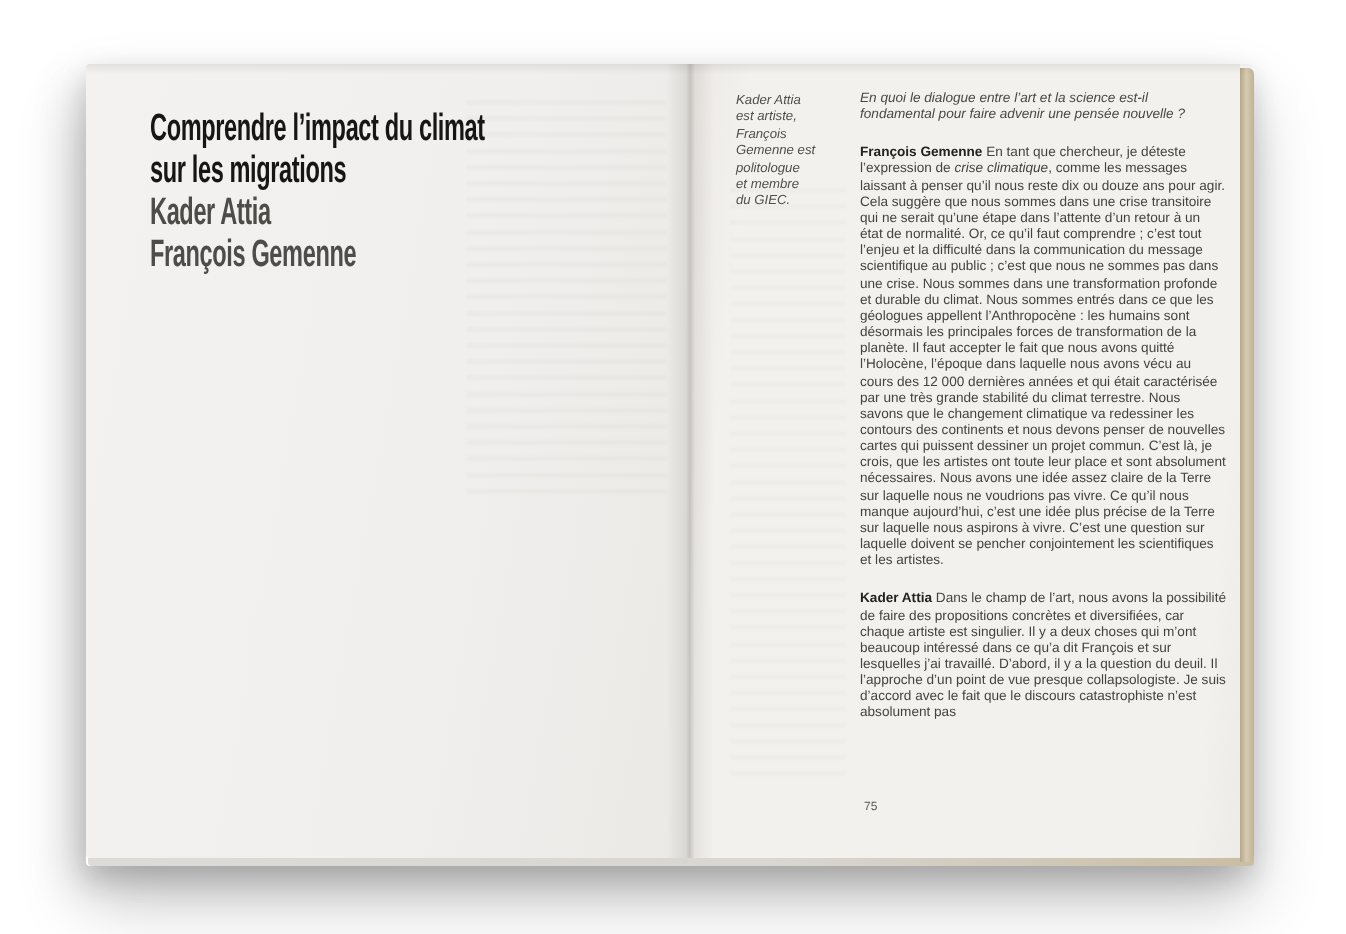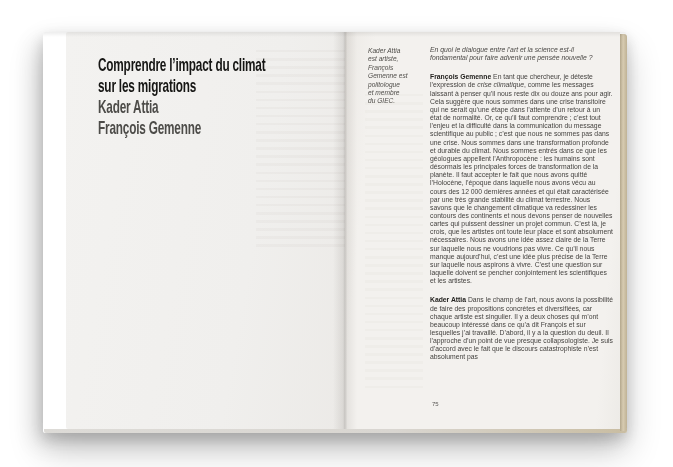--- a/index.html
+++ b/index.html
@@ -2,21 +2,21 @@
 <html><head>
 <meta charset="utf-8">
 <style>
   html,body{margin:0;padding:0;background:#ffffff;}
   .stage{position:relative;width:673px;height:467px;background:#ffffff;overflow:hidden;
          font-family:"Liberation Sans",sans-serif;}
   .book{position:absolute;left:43px;top:32px;width:584px;height:401px;border-radius:2px 3px 3px 2px;
         box-shadow:0 18px 35px rgba(0,0,0,.20),0 6px 14px rgba(0,0,0,.14),-8px 10px 22px rgba(0,0,0,.10);}
   .page{position:absolute;top:0;height:397px;}
   .page-left{left:0;width:302px;border-radius:2px 0 0 2px;
-        background:linear-gradient(100deg,#f3f2f0 0%,#f0efed 60%,#ebe9e6 100%);margin-left:23px;}
+        background:linear-gradient(100deg,#f3f2f0 0%,#f0efed 60%,#ebe9e6 100%);}
   .page-right{left:302px;width:275px;
         background:linear-gradient(95deg,#ece9e5 0%,#f3f1ee 10%,#f3f1ee 92%,#edebe7 100%);}
   .bottom-edge{position:absolute;left:1px;top:397px;width:583px;height:4px;border-radius:0 0 2px 2px;
         background:linear-gradient(to right,#dddbd7 0%,#d9d6d1 60%,#c9bda2 100%);}
   .fore-edge{position:absolute;left:577px;top:2px;width:7px;height:397px;border-radius:0 3px 3px 0;
         background:linear-gradient(to right,#b3a78c 0%,#d7cbb1 45%,#bfb295 100%);}
   .gutter{position:absolute;left:290px;top:0;width:24px;height:397px;pointer-events:none;
         background:linear-gradient(to right,rgba(59,52,44,0) 0%,rgba(59,52,44,.10) 42%,rgba(40,35,29,.20) 50%,rgba(59,52,44,.08) 60%,rgba(59,52,44,0) 100%);}
   .top-shade{position:absolute;left:0;top:0;width:584px;height:5px;border-radius:2px 3px 0 0;
         background:linear-gradient(to bottom,rgba(0,0,0,.07),rgba(0,0,0,0));pointer-events:none;}

